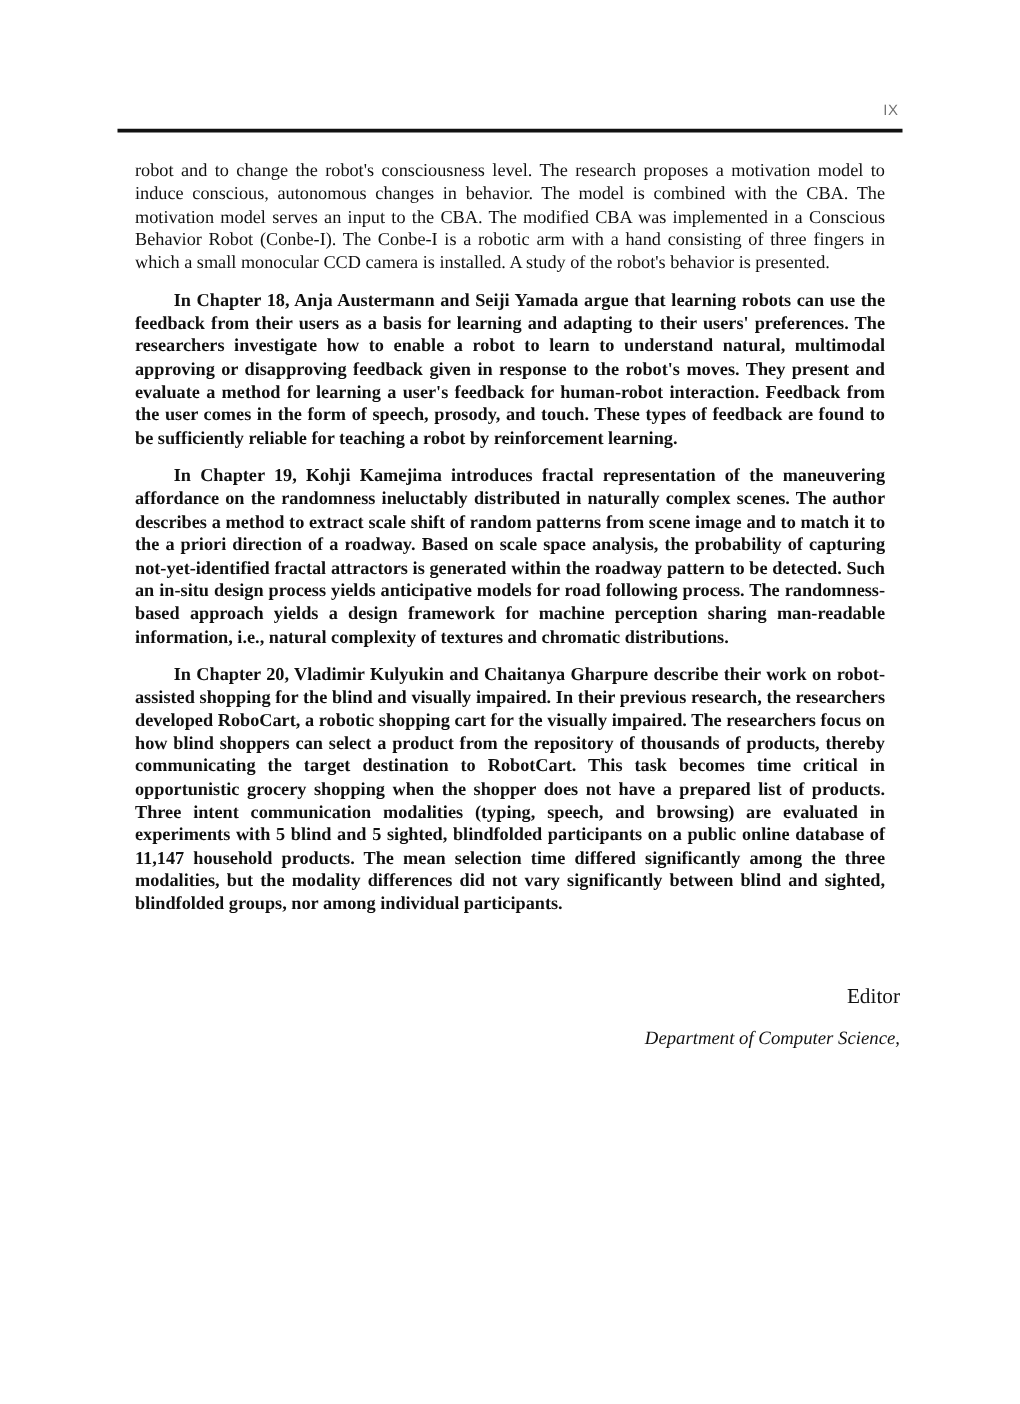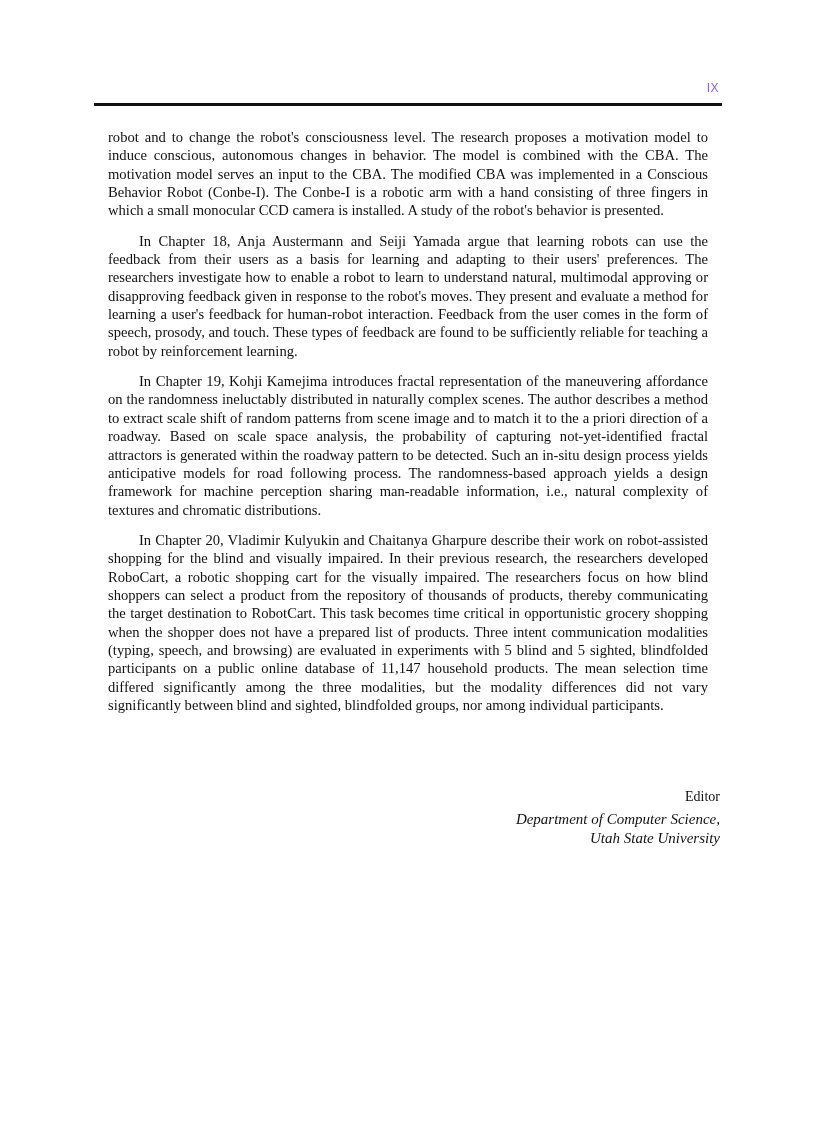--- a/index.html
+++ b/index.html
@@ -15,21 +15,21 @@
     font-family: "Liberation Serif", "DejaVu Serif", serif;
     color: #111111;
   }
   .page-number {
     position: absolute;
     top: 81px;
     right: 97px;
     font-family: "Liberation Sans", "DejaVu Sans", sans-serif;
     font-size: 12px;
     letter-spacing: 0.5px;
-    color: #8b5cf6;
+    color: #737373;
   }
   .header-rule {
     position: absolute;
     top: 103px;
     left: 94px;
     width: 628px;
     height: 2.5px;
     background: #111;
   }
   .body-text {
@@ -40,31 +40,32 @@
     font-size: 14.6px;
     line-height: 18.35px;
     text-align: justify;
     hyphens: none;
   }
   .body-text p {
     margin: 12px;
   }
   .body-text p.indent {
     text-indent: 31px;
+    font-weight: bold;
   }
   .signature {
     position: absolute;
     top: 786px;
     right: 96px;
     text-align: right;
   }
   .editor-label {
-    font-size: 14px;
+    font-size: 17px;
     line-height: 22px;
-    margin-bottom: 2px;
+    margin-bottom: 14px;
   }
   .editor-name {
     font-size: 21px;
     font-weight: bold;
     line-height: 24px;
     margin-bottom: 1px;
   }
   .affil {
     font-style: italic;
     font-size: 15px;
@@ -80,14 +81,13 @@
 <div class="body-text">
   <p>robot and to change the robot's consciousness level. The research proposes a motivation model to induce conscious, autonomous changes in behavior. The model is combined with the CBA. The motivation model serves an input to the CBA. The modified CBA was implemented in a Conscious Behavior Robot (Conbe-I). The Conbe-I is a robotic arm with a hand consisting of three fingers in which a small monocular CCD camera is installed. A study of the robot's behavior is presented.</p>
   <p class="indent">In Chapter 18, Anja Austermann and Seiji Yamada argue that learning robots can use the feedback from their users as a basis for learning and adapting to their users' preferences. The researchers investigate how to enable a robot to learn to understand natural, multimodal approving or disapproving feedback given in response to the robot's moves. They present and evaluate a method for learning a user's feedback for human-robot interaction. Feedback from the user comes in the form of speech, prosody, and touch. These types of feedback are found to be sufficiently reliable for teaching a robot by reinforcement learning.</p>
   <p class="indent">In Chapter 19, Kohji Kamejima introduces fractal representation of the maneuvering affordance on the randomness ineluctably distributed in naturally complex scenes. The author describes a method to extract scale shift of random patterns from scene image and to match it to the a priori direction of a roadway. Based on scale space analysis, the probability of capturing not-yet-identified fractal attractors is generated within the roadway pattern to be detected. Such an in-situ design process yields anticipative models for road following process. The randomness-based approach yields a design framework for machine perception sharing man-readable information, i.e., natural complexity of textures and chromatic distributions.</p>
   <p class="indent">In Chapter 20, Vladimir Kulyukin and Chaitanya Gharpure describe their work on robot-assisted shopping for the blind and visually impaired. In their previous research, the researchers developed RoboCart, a robotic shopping cart for the visually impaired. The researchers focus on how blind shoppers can select a product from the repository of thousands of products, thereby communicating the target destination to RobotCart. This task becomes time critical in opportunistic grocery shopping when the shopper does not have a prepared list of products. Three intent communication modalities (typing, speech, and browsing) are evaluated in experiments with 5 blind and 5 sighted, blindfolded participants on a public online database of 11,147 household products. The mean selection time differed significantly among the three modalities, but the modality differences did not vary significantly between blind and sighted, blindfolded groups, nor among individual participants.</p>
 </div>
 
 <div class="signature">
   <div class="editor-label">Editor</div>
   <div class="affil">Department of Computer Science,</div>
-  <div class="affil">Utah State University</div>
 </div>
 
 </body></html>

